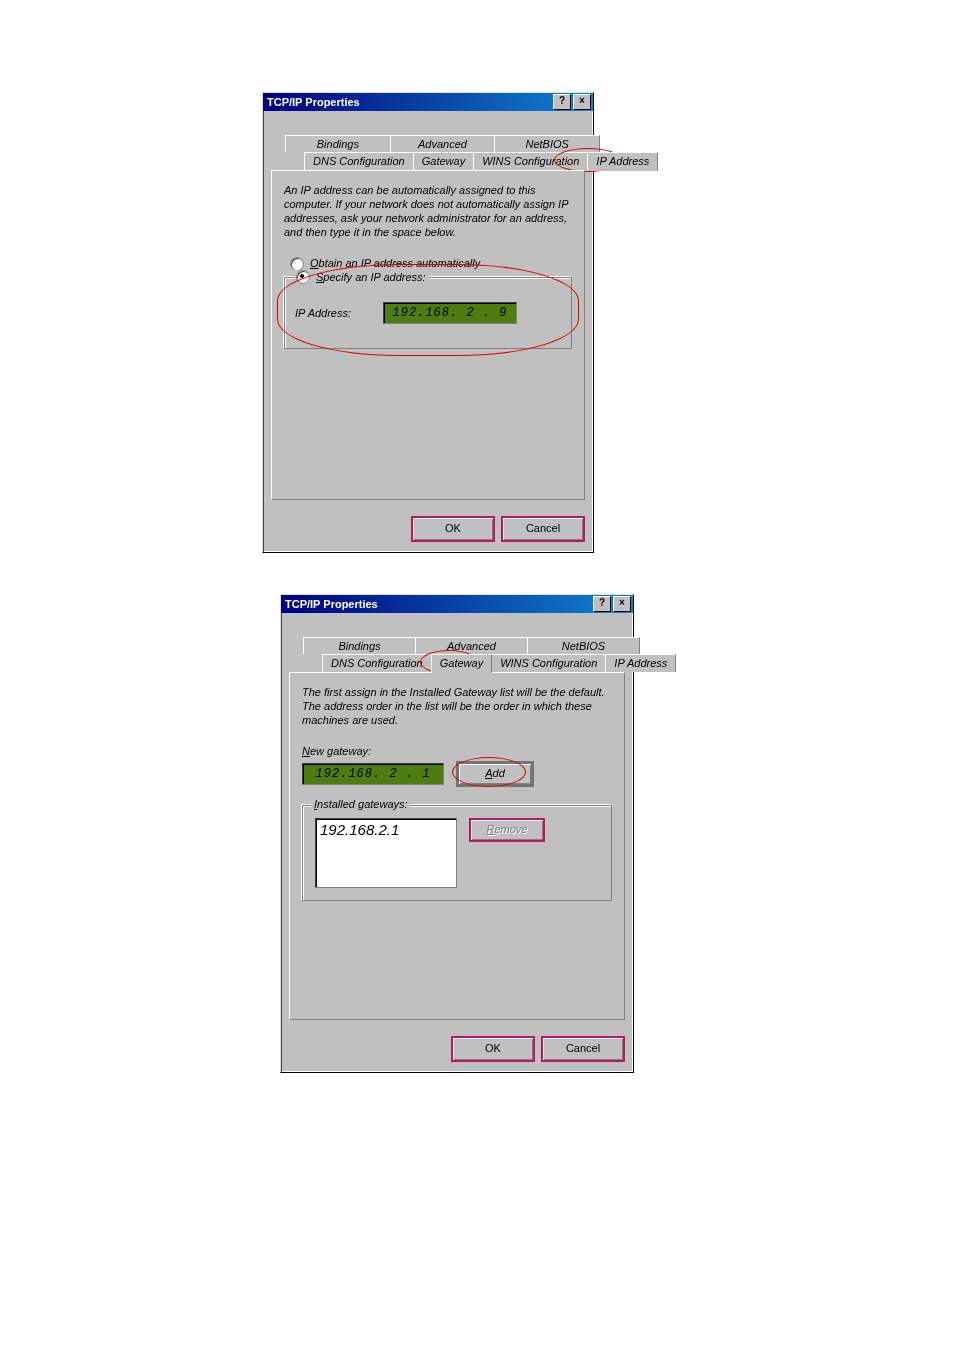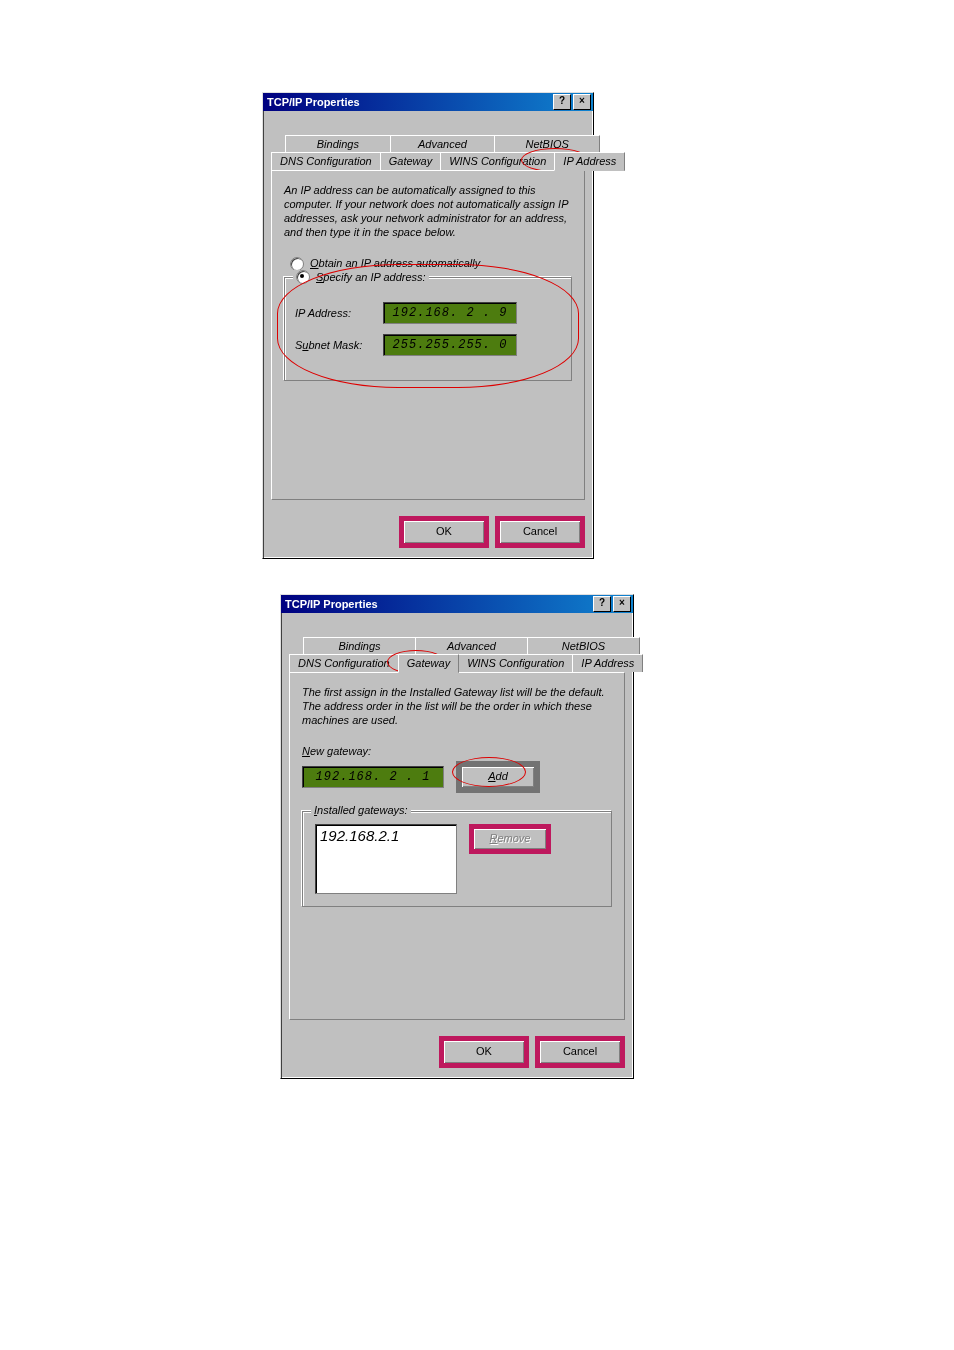--- a/index.html
+++ b/index.html
@@ -54,20 +54,21 @@
     color: #000;
     font-weight: bold;
   }
   .client {
     padding: 24px 8px 8px 8px;
     font-style: italic;
   }
   .tabrow {
     display: flex;
     width: 100%;
+    margin-left: 33px;
   }
   .tab {
     background: #c0c0c0;
     border: 1px solid #808080;
     border-bottom: none;
     border-top-color: #fff;
     border-left-color: #fff;
     padding: 2px 8px;
     margin-right: -1px;
     position: relative;
@@ -164,33 +165,33 @@
   .btnrow {
     display: flex;
     justify-content: flex-end;
     gap: 6px;
     padding: 8px 8px 10px 0;
   }
   .btn {
     min-width: 64px;
     height: 22px;
     background: #c0c0c0;
-    border: 5px solid #be185d;
+    border: 2px solid #be185d;
     box-shadow: inset 1px 1px 0 #fff, inset -1px -1px 0 #808080;
     font-size: 11px;
     text-align: center;
     line-height: 20px;
     padding: 0 8px;
   }
   .btn.disabled {
     color: #808080;
     text-shadow: 1px 1px 0 #fff;
   }
   .btn.default {
-    border: 6px solid #737373;
+    border: 3px solid #737373;
     line-height: 18px;
   }
   .underline-fl::first-letter {
     text-decoration: underline;
   }
   .listbox {
     width: 132px;
     height: 64px;
     background: #fff;
     border: 1px solid #808080;
@@ -264,24 +265,20 @@
 
         <div class="groupbox" style="position:relative;">
           <div class="legend">
             <div class="radio checked"></div>
             <span class="underline-fl">Specify an IP address:</span>
           </div>
 
           <div class="formrow">
             <label style="text-decoration:underline;text-decoration-color:transparent;">IP Address:</label>
             <div class="ipfield">192.168. 2 .  9</div>
-          </div>
-          <div class="formrow">
-            <label>S<span style="text-decoration:underline;">u</span>bnet Mask:</label>
-            <div class="ipfield">255.255.255. 0</div>
           </div>
 
           <div class="redmark" style="left:-8px; top:-14px; right:-8px; bottom:-8px; border-radius:40% 40% 40% 40%;"></div>
         </div>
       </div>
     </div>
 
     <div class="btnrow">
       <div class="btn">OK</div>
       <div class="btn">Cancel</div>

